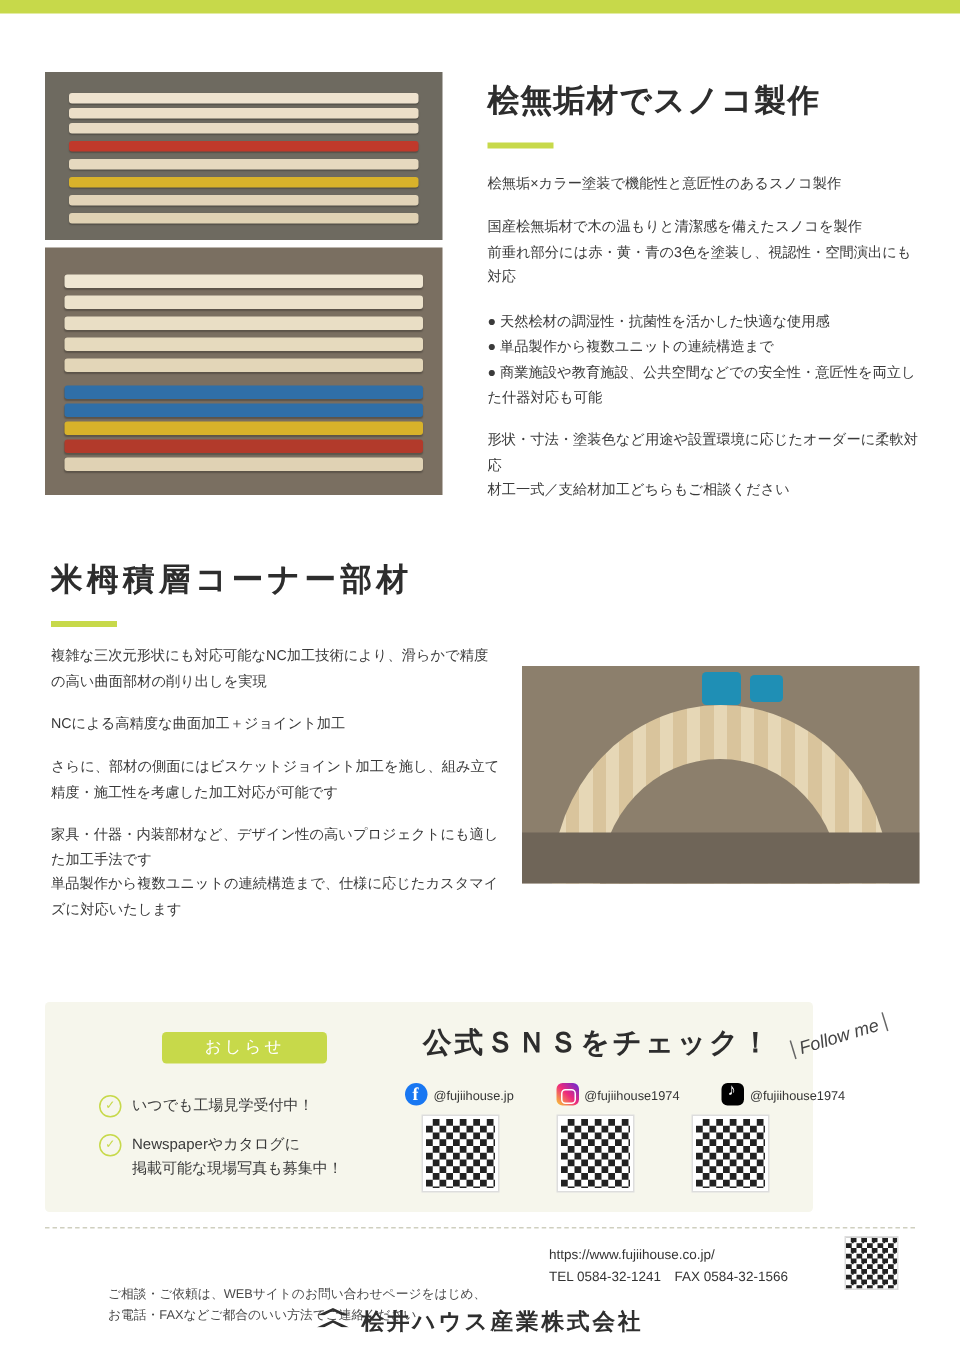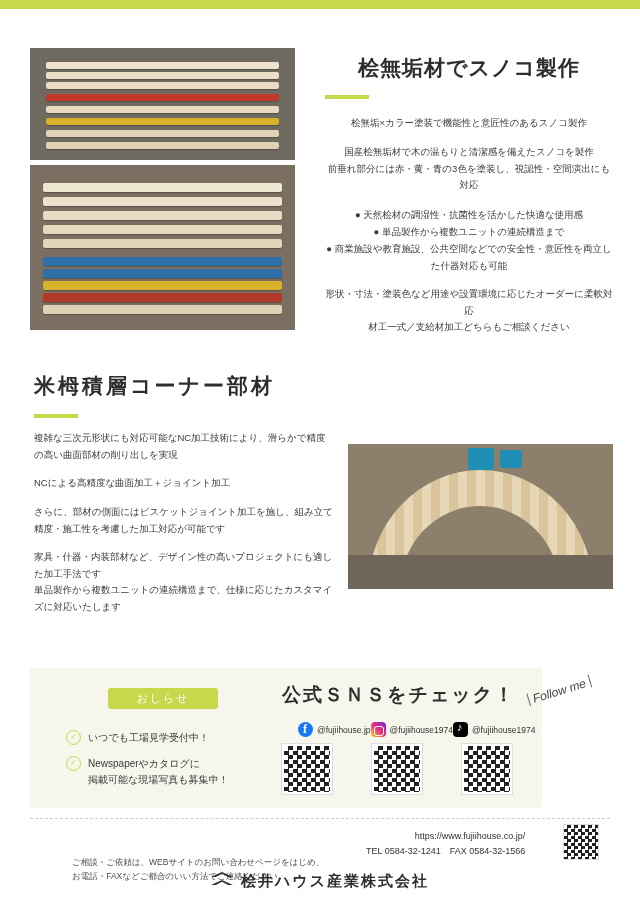--- a/index.html
+++ b/index.html
@@ -13,21 +13,21 @@
   }
   .page{position:relative;width:640px;height:905px;}
 
   
   .top-accent{
     position:absolute;top:0;left:0;width:640px;height:9px;
     background:#c7d94a;
   }
 
   
-  .sec1{position:absolute;top:48px;left:0;width:640px;height:300px;text-align:center;}
+  .sec1{position:absolute;top:48px;left:0;width:640px;height:300px;}
   .photo-stack{position:absolute;left:30px;top:0;width:265px;}
   .photo{
     width:265px;border:0;display:block;position:relative;overflow:hidden;
   }
   .photo-a{height:112px;background:#6e6a60;}
   .photo-b{height:165px;background:#7a6f61;margin-top:5px;}
 
   
   .slatsA{position:absolute;inset:0;}
   .slatsA i{position:absolute;left:6%;width:88%;height:7px;border-radius:2px;box-shadow:0 1px 1px rgba(0,0,0,.25);}
@@ -73,41 +73,41 @@
     width:13px;height:13px;border-radius:50%;border:1px solid #c7d94a;color:#c7d94a;
     font-size:8px;line-height:12px;text-align:center;margin-right:7px;flex:0 0 auto;
   }
   .sns-right{position:absolute;left:252px;top:14px;width:320px;}
   .sns-title{font-size:19px;letter-spacing:2px;color:#2d2d2d;font-weight:700;}
   .followme{
     position:absolute;right:6px;top:2px;transform:rotate(-17deg);
     font-size:12px;color:#444;font-style:italic;
   }
   .followme .bar{display:inline-block;width:1px;height:13px;background:#666;vertical-align:-2px;margin:0 4px;}
-  .handles{position:absolute;left:268px;top:54px;width:330px;display:flex;gap:0;}
+  .handles{position:absolute;left:240px;top:54px;width:330px;display:flex;gap:28px;}
   .handle{display:flex;align-items:center;font-size:8.5px;color:#333;}
   .ic{width:15px;height:15px;border-radius:4px;margin-right:4px;flex:0 0 auto;display:block;}
   .ic-fb{background:#1877f2;border-radius:50%;position:relative;}
   .ic-fb:after{content:"f";position:absolute;left:5px;top:0px;color:#fff;font-size:12px;font-weight:700;font-family:"Liberation Serif",serif;}
   .ic-ig{background:linear-gradient(45deg,#f9ce34,#ee2a7b,#6228d7);position:relative;}
   .ic-ig:after{content:"";position:absolute;left:3.5px;top:3.5px;width:8px;height:8px;border:1.3px solid #fff;border-radius:3px;}
   .ic-tt{background:#000;position:relative;}
   .ic-tt:after{content:"♪";position:absolute;left:4px;top:-1px;color:#fff;font-size:11px;}
   .qrs{position:absolute;left:252px;top:76px;width:330px;display:flex;gap:40px;}
   .qr{width:46px;height:46px;background:
      repeating-conic-gradient(#222 0% 25%, #ffffff 0% 50%) 0 0/9px 9px;
      border:2px solid #fff;outline:1px solid #ddd;}
 
   
   .contact{
     position:absolute;left:30px;top:818px;width:580px;height:48px;
     border-top:1px dashed #cfcfbf;
   }
   .contact-left{position:absolute;left:42px;top:10px;font-size:8.5px;line-height:1.7;color:#4a4a4a;margin-top:26px;}
-  .contact-right{position:absolute;left:336px;top:10px;font-size:9px;line-height:1.7;color:#333;text-align:right;}
+  .contact-right{position:absolute;left:336px;top:10px;font-size:9px;line-height:1.7;color:#333;}
   .qr-small{position:absolute;right:12px;top:6px;width:34px;height:34px;
      background:repeating-conic-gradient(#222 0% 25%, #ffffff 0% 50%) 0 0/7px 7px;outline:1px solid #ddd;}
 
   
   .company{
     position:absolute;left:0;top:872px;width:640px;text-align:center;
     font-size:15px;font-weight:700;letter-spacing:2px;color:#2f2f2f;
   }
   .logo-mark{display:inline-block;width:22px;height:16px;vertical-align:-2px;margin-right:8px;position:relative;}
   .logo-mark:before,.logo-mark:after{

